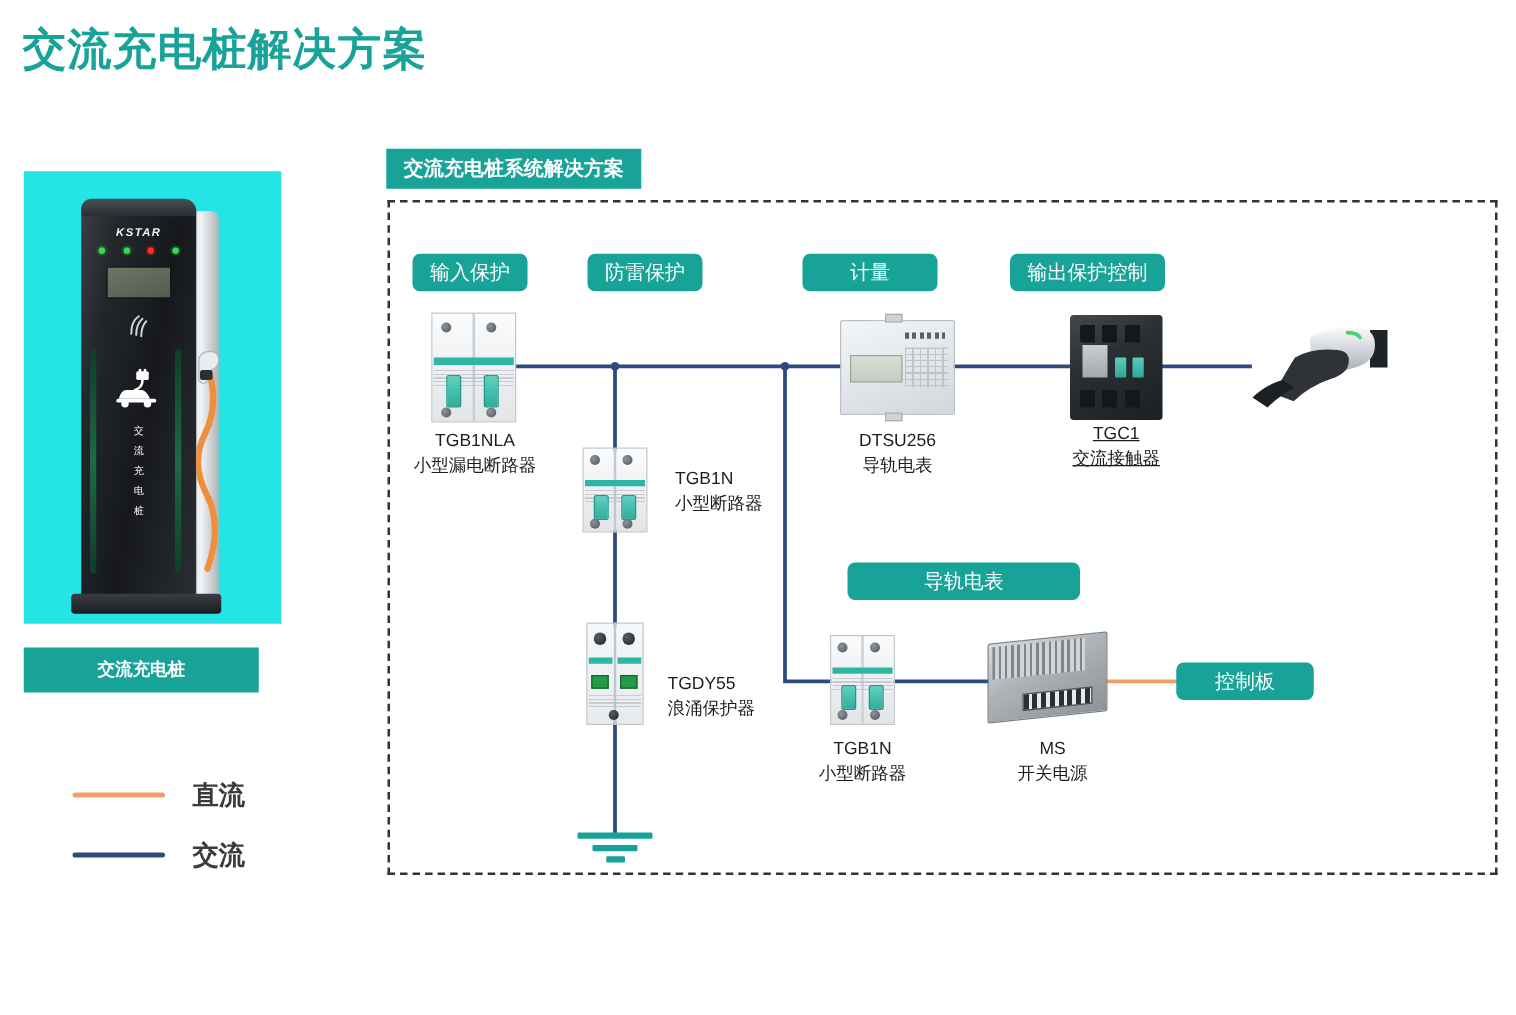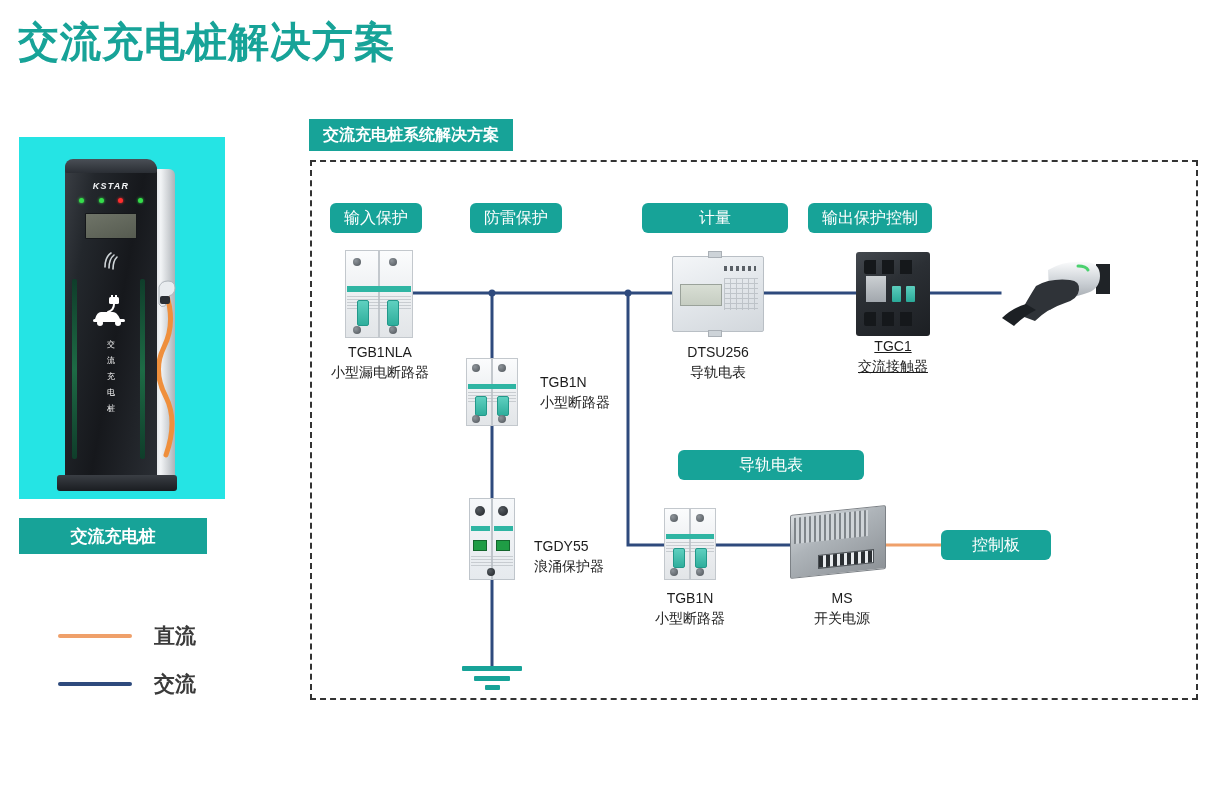--- a/index.html
+++ b/index.html
@@ -7,21 +7,21 @@
     width: 1213px; height: 812px;
     background: #ffffff;
     font-family: "Liberation Sans", "DejaVu Sans", sans-serif;
     overflow: hidden;
   }
   #root { position: relative; width: 1213px; height: 812px; }
 
   
   .page-title {
     position: absolute; left: 18px; top: 22px;
-    font-size: 41px; font-weight: bold; color: #17a398;
+    font-size: 35px; font-weight: bold; color: #17a398;
     letter-spacing: 1px; line-height: 1; text-align: right;
   }
 
   
   .product-photo {
     position: absolute; left: 19px; top: 137px;
     width: 206px; height: 362px;
     background: #25e4e4;
     overflow: hidden;
   }
@@ -84,21 +84,21 @@
   .pile-base {
     position: absolute; left: 0px; top: 320px; width: 120px; height: 16px;
     background: linear-gradient(180deg,#3a3e44,#1a1d21);
     border-radius: 3px;
   }
 
   .product-caption {
     position: absolute; left: 19px; top: 518px;
     width: 188px; height: 36px;
     background: #17a398;
-    color: #ffffff; font-size: 17px; font-weight: bold;
+    color: #ffffff; font-size: 14px; font-weight: bold;
     display: flex; align-items: center; justify-content: center;
   }
 
   
   .legend { position: absolute; left: 58px; top: 612px; }
   .legend-row { display: flex; align-items: center; height: 48px; }
   .legend-swatch { width: 74px; height: 4px; border-radius: 2px; margin-right: 22px; }
   .legend-label { font-size: 21px; font-weight: bold; color: #3b3b3b; }
 
   
@@ -363,21 +363,21 @@
       <circle cx="628" cy="293" r="3.5"></circle>
     </g>
   </svg>
 
   <div class="pill" style="left:330px; top:203px;">
     <span>输入保护</span>
   </div>
   <div class="pill" style="left:470px; top:203px;text-align:right;">
     <span>防雷保护</span>
   </div>
-  <div class="pill" style="left:642px; top:203px; width:146px;">
+  <div class="pill" style="left:642px; top:203px; width:108px;">
     <span>计量</span>
   </div>
   <div class="pill" style="left:808px; top:203px;">
     <span>输出保护控制</span>
   </div>
   <div class="pill" style="left:678px; top:450px; width:186px;">
     <span>导轨电表</span>
   </div>
   <div class="pill" style="left:941px; top:530px; width:110px;">
     <span>控制板</span>

